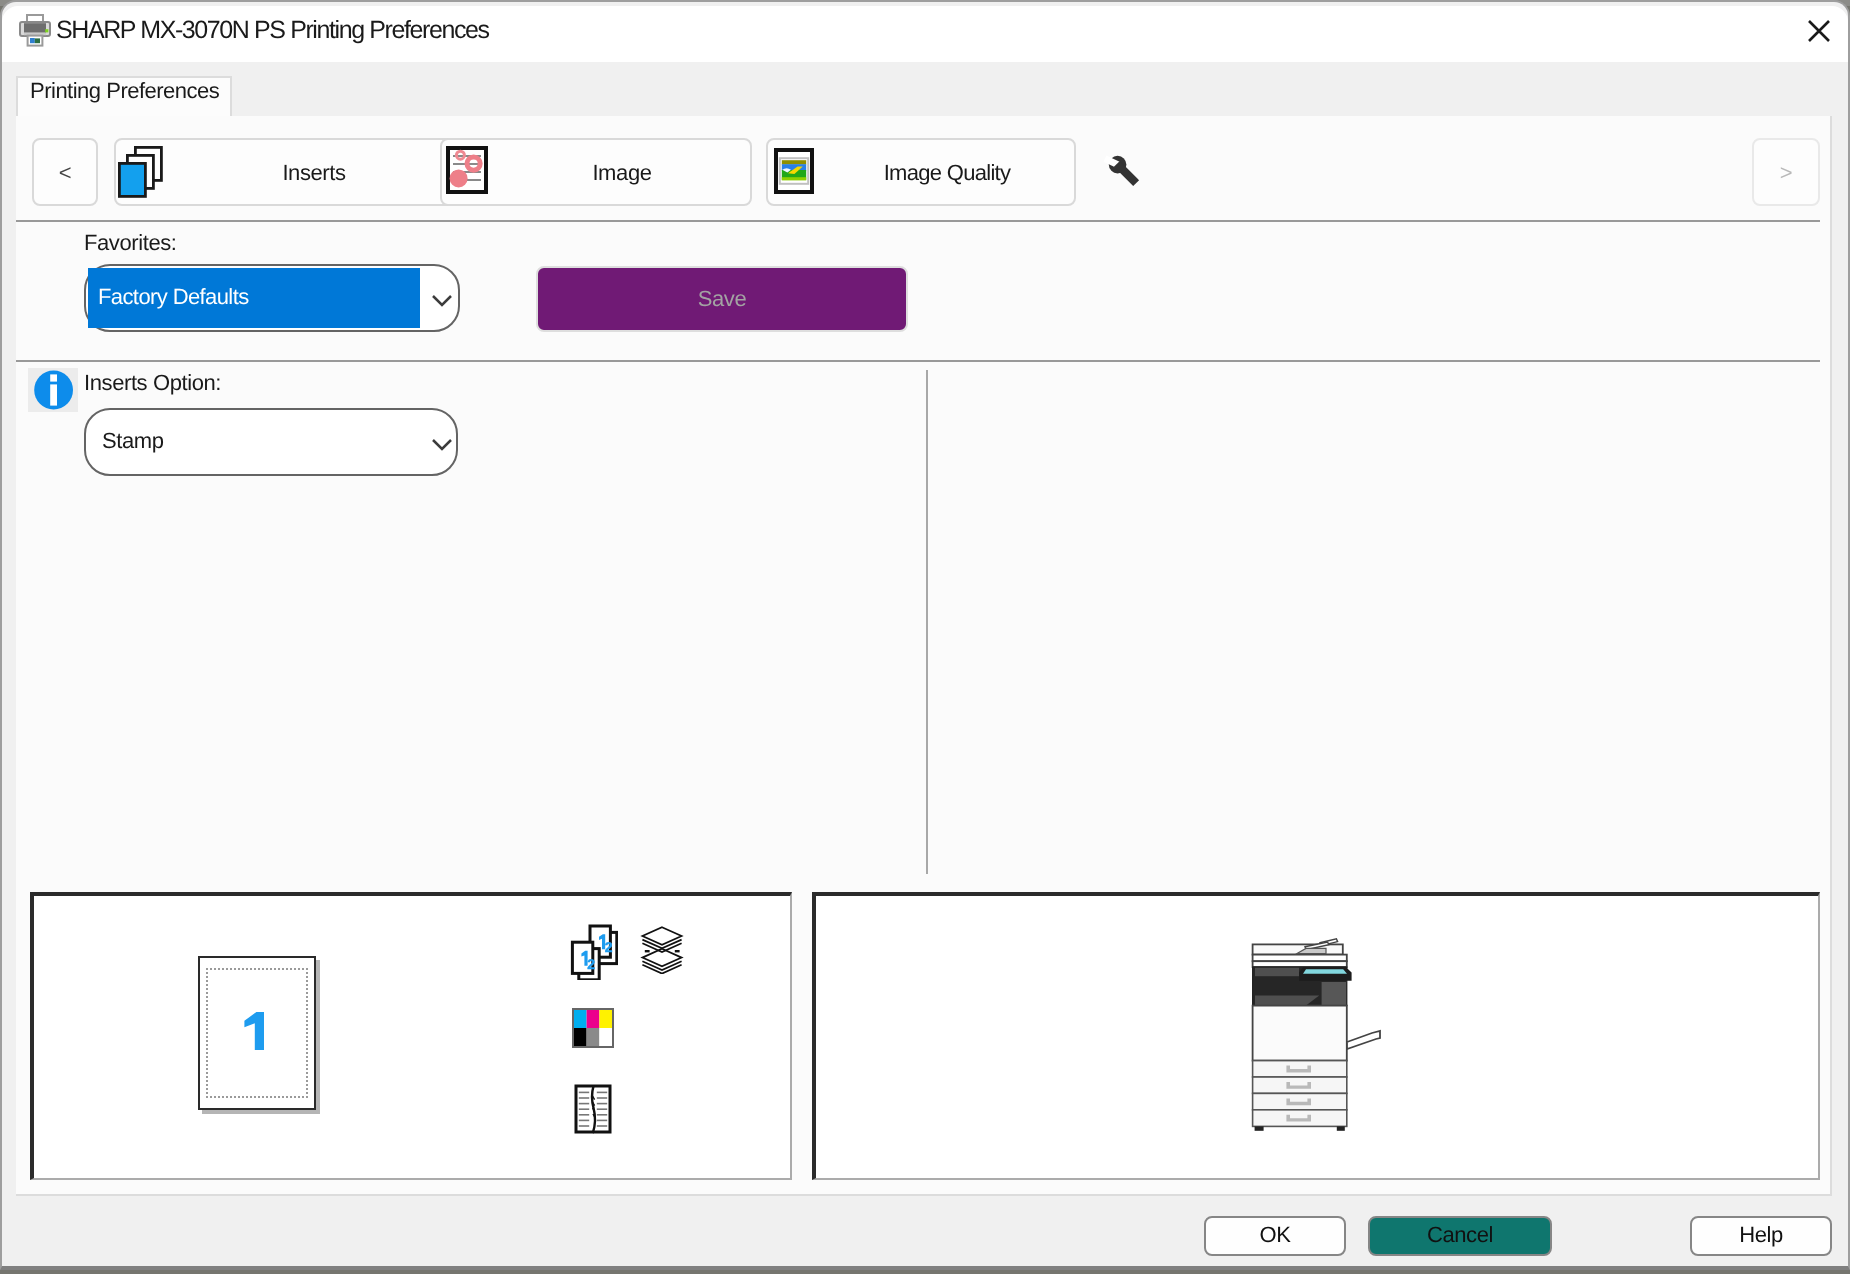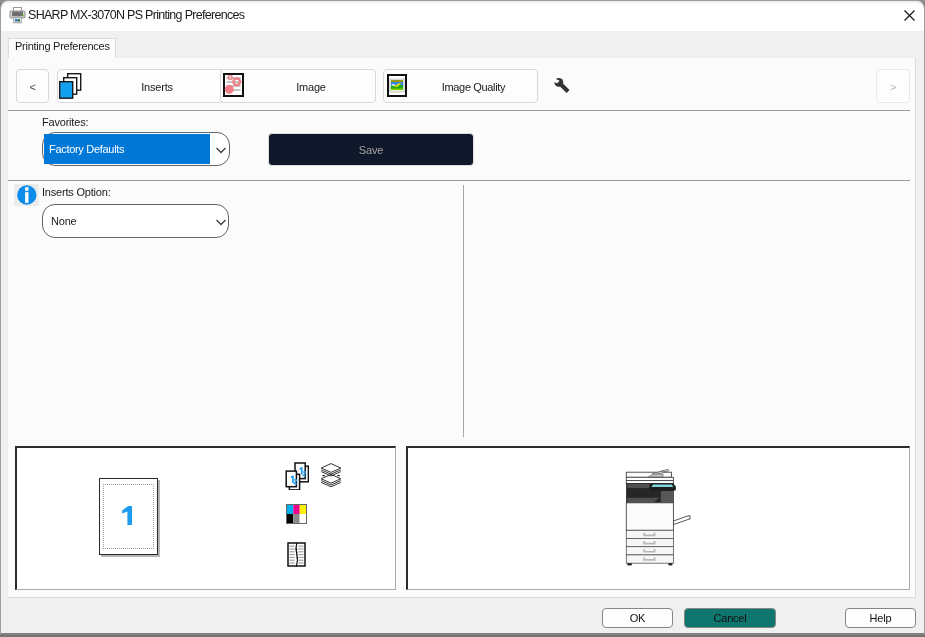--- a/index.html
+++ b/index.html
@@ -123,34 +123,34 @@
   <div class="sep abs" style="left:8px;top:110px;width:902px;"></div>
 
   <div class="lbl abs" style="left:42px;top:116px;">Favorites:</div>
   <div class="combo abs" style="left:42px;top:132px;width:188px;height:34px;">
     <div class="abs" style="left:1px;top:1px;width:166px;height:30px;background:#0078d7;"></div>
     <div class="abs" style="left:6px;top:10px;font-size:11px;letter-spacing:-0.3px;color:#fff;">Factory Defaults</div>
     <svg class="abs" style="left:172px;top:14px" width="12" height="7" viewBox="0 0 12 7">
       <path d="M1.5 1 L6 5.5 L10.5 1" stroke="#3c3c3c" stroke-width="1.25" fill="none"></path>
     </svg>
   </div>
-  <div class="btn abs" style="left:268px;top:133px;width:206px;height:33px;background:#0f172a;
+  <div class="btn abs" style="left:268px;top:133px;width:186px;height:33px;background:#701a75;
        border:1px solid #dedede;color:#a3a3a3;text-align:right;">Save</div>
 
   <div class="sep abs" style="left:8px;top:180px;width:902px;"></div>
 
   <div class="abs" style="left:14px;top:184px;width:25px;height:22px;background:#ececec;"></div>
   <svg class="abs" style="left:16px;top:185px" width="22" height="22" viewBox="0 0 22 22">
     <circle cx="10.8" cy="10" r="9.7" fill="#0d8ceb"></circle>
     <rect x="9.1" y="2.2" width="3.4" height="3.6" fill="#fff"></rect>
     <rect x="9.1" y="7.2" width="3.4" height="10.6" fill="#fff"></rect>
   </svg>
   <div class="lbl abs" style="left:42px;top:186px;">Inserts Option:</div>
   <div class="combo abs" style="left:42px;top:204px;width:187px;height:34px;">
-    <div class="abs" style="left:8px;top:10px;font-size:11px;letter-spacing:-0.2px;color:#1a1a1a;">None</div>
+    <div class="abs" style="left:8px;top:10px;font-size:11px;letter-spacing:-0.2px;color:#1a1a1a;">Stamp</div>
     <svg class="abs" style="left:172px;top:14px" width="12" height="7" viewBox="0 0 12 7">
       <path d="M1.5 1 L6 5.5 L10.5 1" stroke="#3c3c3c" stroke-width="1.25" fill="none"></path>
     </svg>
   </div>
 
   <div class="abs" style="left:463px;top:185px;width:1px;height:252px;background:#a8a8a8;"></div>
 
   <div class="abs" style="left:15px;top:446px;width:381px;height:144px;background:#fff;
        border-top:2px solid #2b2b2b;border-left:2px solid #2b2b2b;
        border-right:1px solid #ababab;border-bottom:1px solid #ababab;box-sizing:border-box;"></div>

